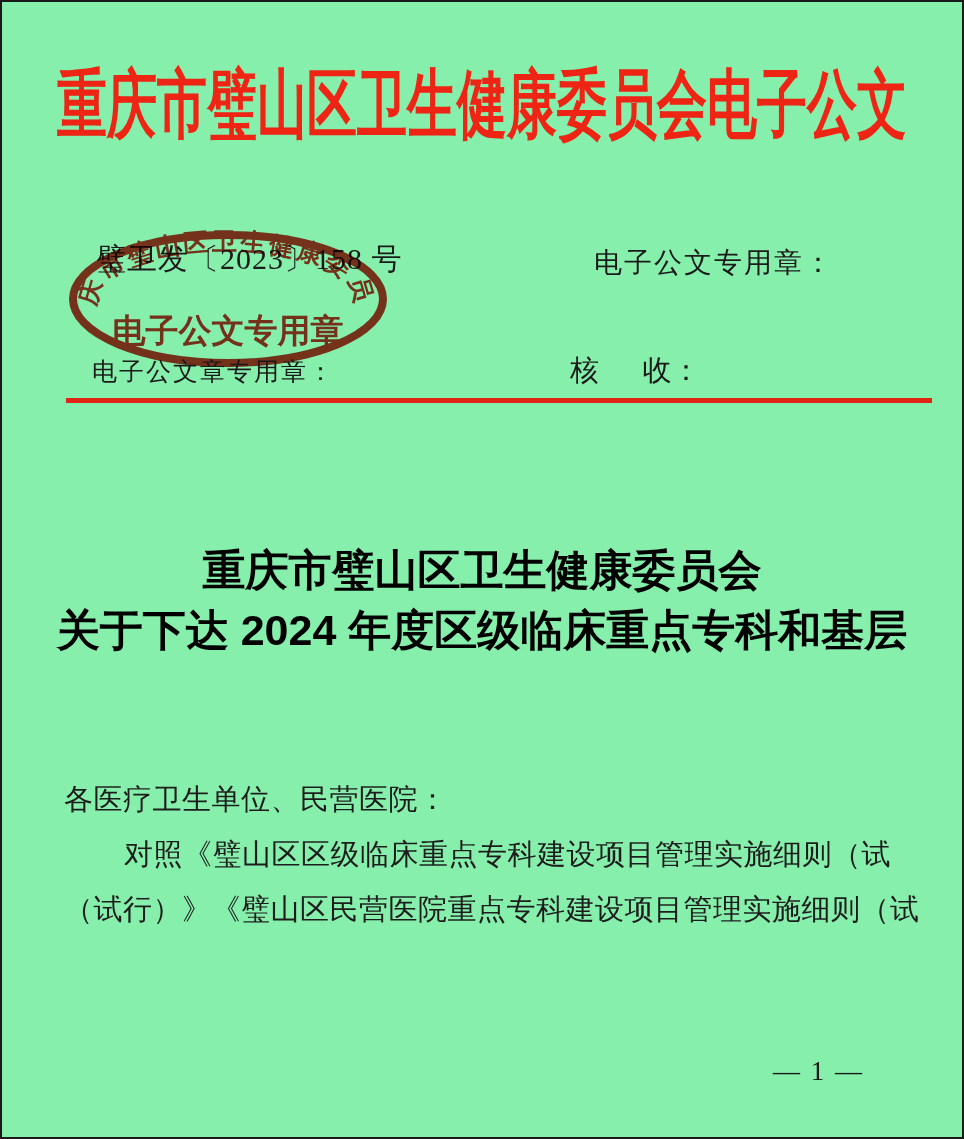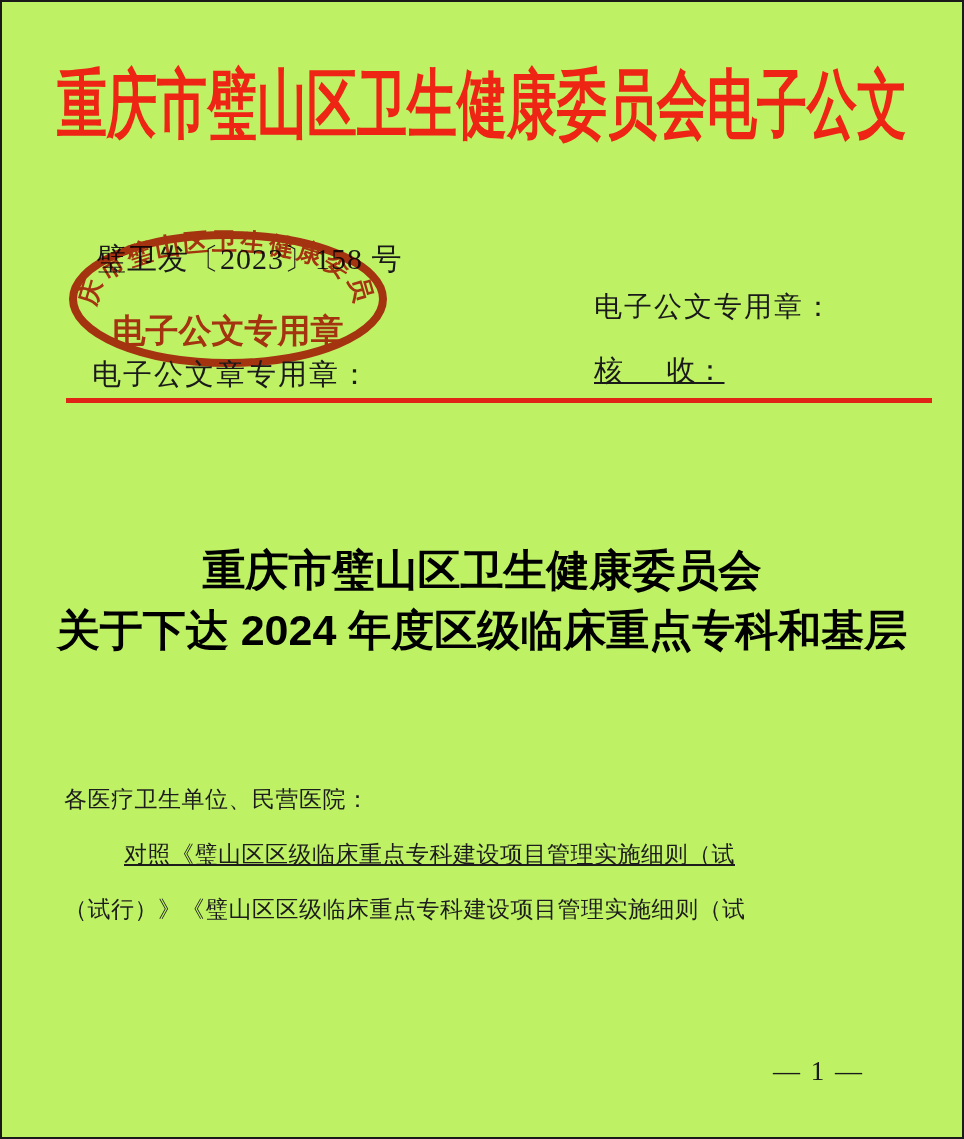--- a/index.html
+++ b/index.html
@@ -7,21 +7,21 @@
     padding: 0;
     background: #ffffff;
     font-family: "Liberation Serif", "DejaVu Serif", serif;
   }
   .page {
     position: relative;
     width: 964px;
     height: 1139px;
     box-sizing: border-box;
     border: 2px solid #1a1a1a;
-    background: #bef264;
+    background: #86efac;
     overflow: hidden;
   }
   
   .red-header {
     position: absolute;
     top: 40px;
     left: 0;
     width: 100%;
     text-align: center;
     color: #ee2414;
@@ -45,39 +45,37 @@
     white-space: nowrap;
   }
   .ref-eseal {
     position: absolute;
     left: 592px;
     top: 242px;
     font-size: 28px;
     color: #1a1a1a;
     letter-spacing: 2px;
     white-space: nowrap;
-    margin-top: 44px;
   }
   .ref-chapter {
     position: absolute;
     left: 90px;
     top: 353px;
-    font-size: 29px;
+    font-size: 25px;
     color: #1a1a1a;
     letter-spacing: 2px;
     white-space: nowrap;
   }
   .ref-receive {
     position: absolute;
-    left: 592px;
+    left: 568px;
     top: 349px;
     font-size: 29px;
     color: #1a1a1a;
     white-space: pre;
-    text-decoration: underline;
   }
   
   .seal {
     position: absolute;
     left: 62px;
     top: 226px;
     width: 330px;
     height: 144px;
     mix-blend-mode: multiply;
     opacity: 0.95;
@@ -104,27 +102,27 @@
     line-height: 60px;
     color: #000000;
     white-space: nowrap;
   }
   
   .body-text {
     position: absolute;
     left: 62px;
     top: 770px;
     width: 844px;
-    font-size: 23px;
+    font-size: 29px;
     line-height: 55px;
     color: #1c1c1c;
     letter-spacing: 0.5px;
   }
   .body-text .line { white-space: nowrap; }
-  .body-text .indent { padding-left: 60px; text-decoration: underline; }
+  .body-text .indent { padding-left: 60px; }
   .page-number {
     position: absolute;
     top: 1054px;
     right: 98px;
     font-size: 27px;
     color: #1a1a1a;
     letter-spacing: 2px;
     white-space: nowrap;
   }
 </style>
@@ -157,18 +155,18 @@
   <div class="red-rule"></div>
 
   <div class="doc-title">
     <div>重庆市璧山区卫生健康委员会</div>
     <div>关于下达 2024 年度区级临床重点专科和基层</div>
   </div>
 
   <div class="body-text">
     <div class="line">各医疗卫生单位、民营医院：</div>
     <div class="line indent">对照《璧山区区级临床重点专科建设项目管理实施细则（试</div>
-    <div class="line">（试行）》《璧山区区级临床重点专科建设项目管理实施细则（试</div>
+    <div class="line">（试行）》《璧山区民营医院重点专科建设项目管理实施细则（试</div>
   </div>
 
   <div class="page-number">— 1 —</div>
 
 </div>
 
 </body></html>

